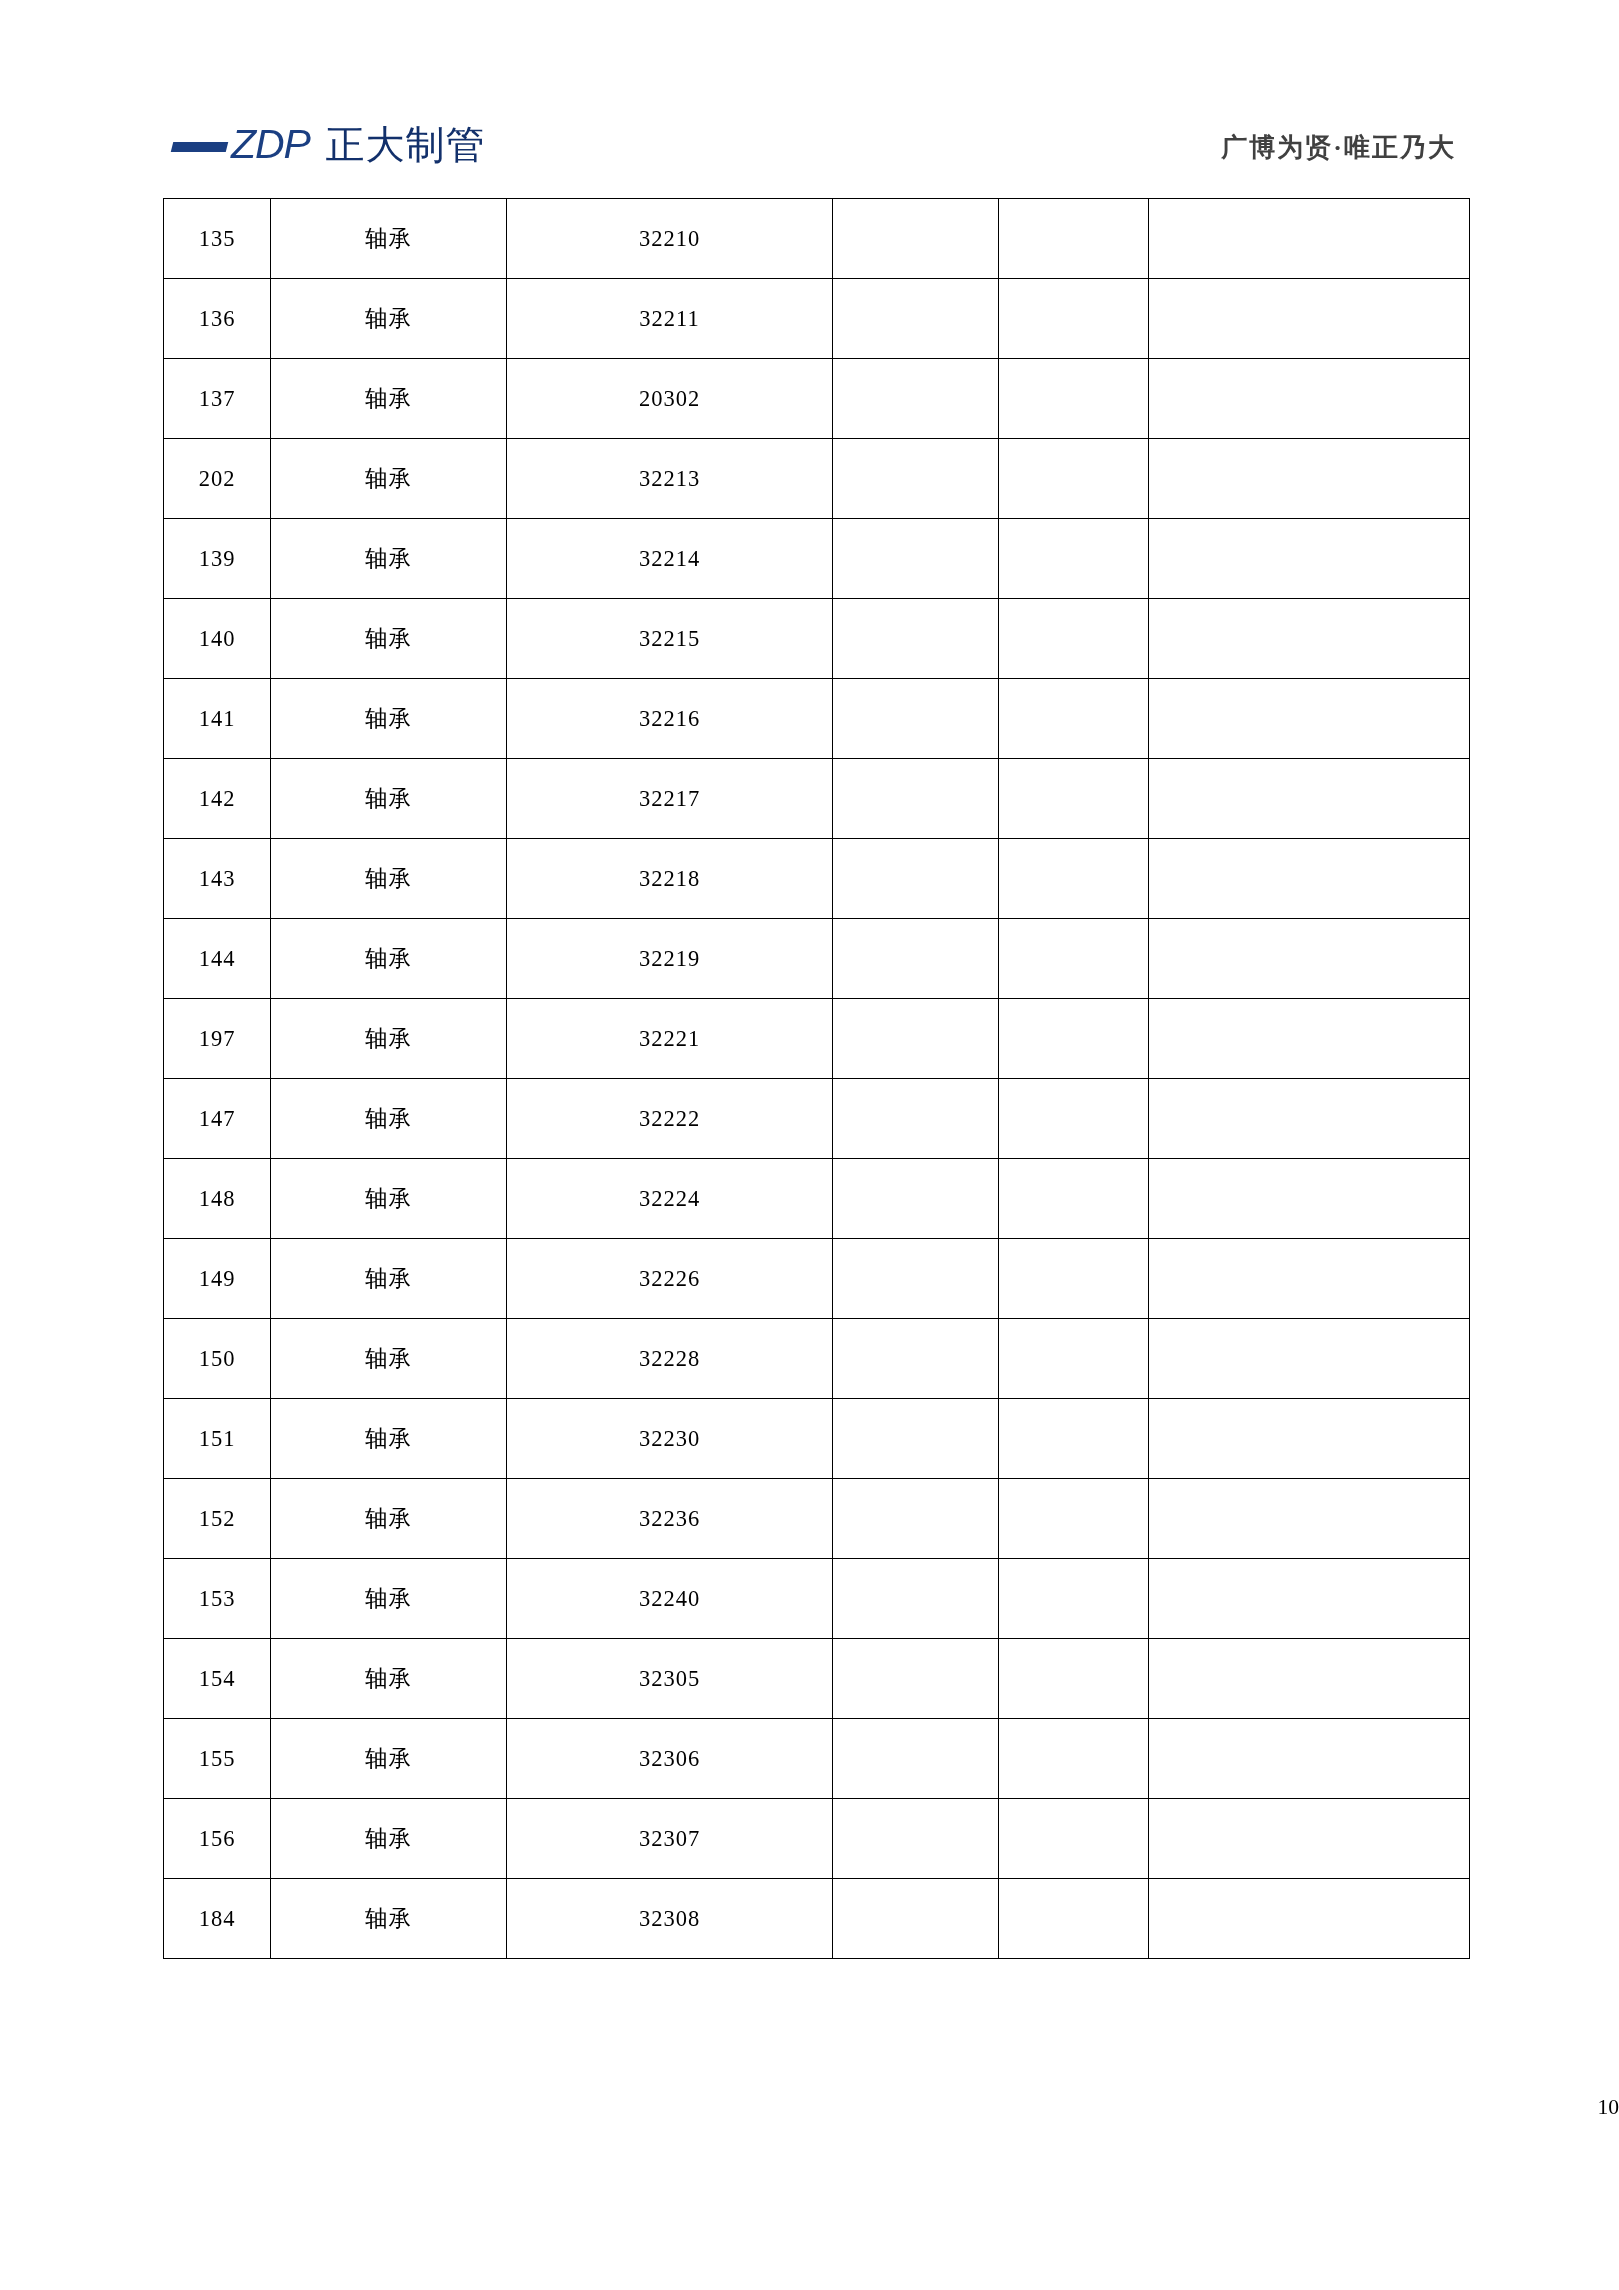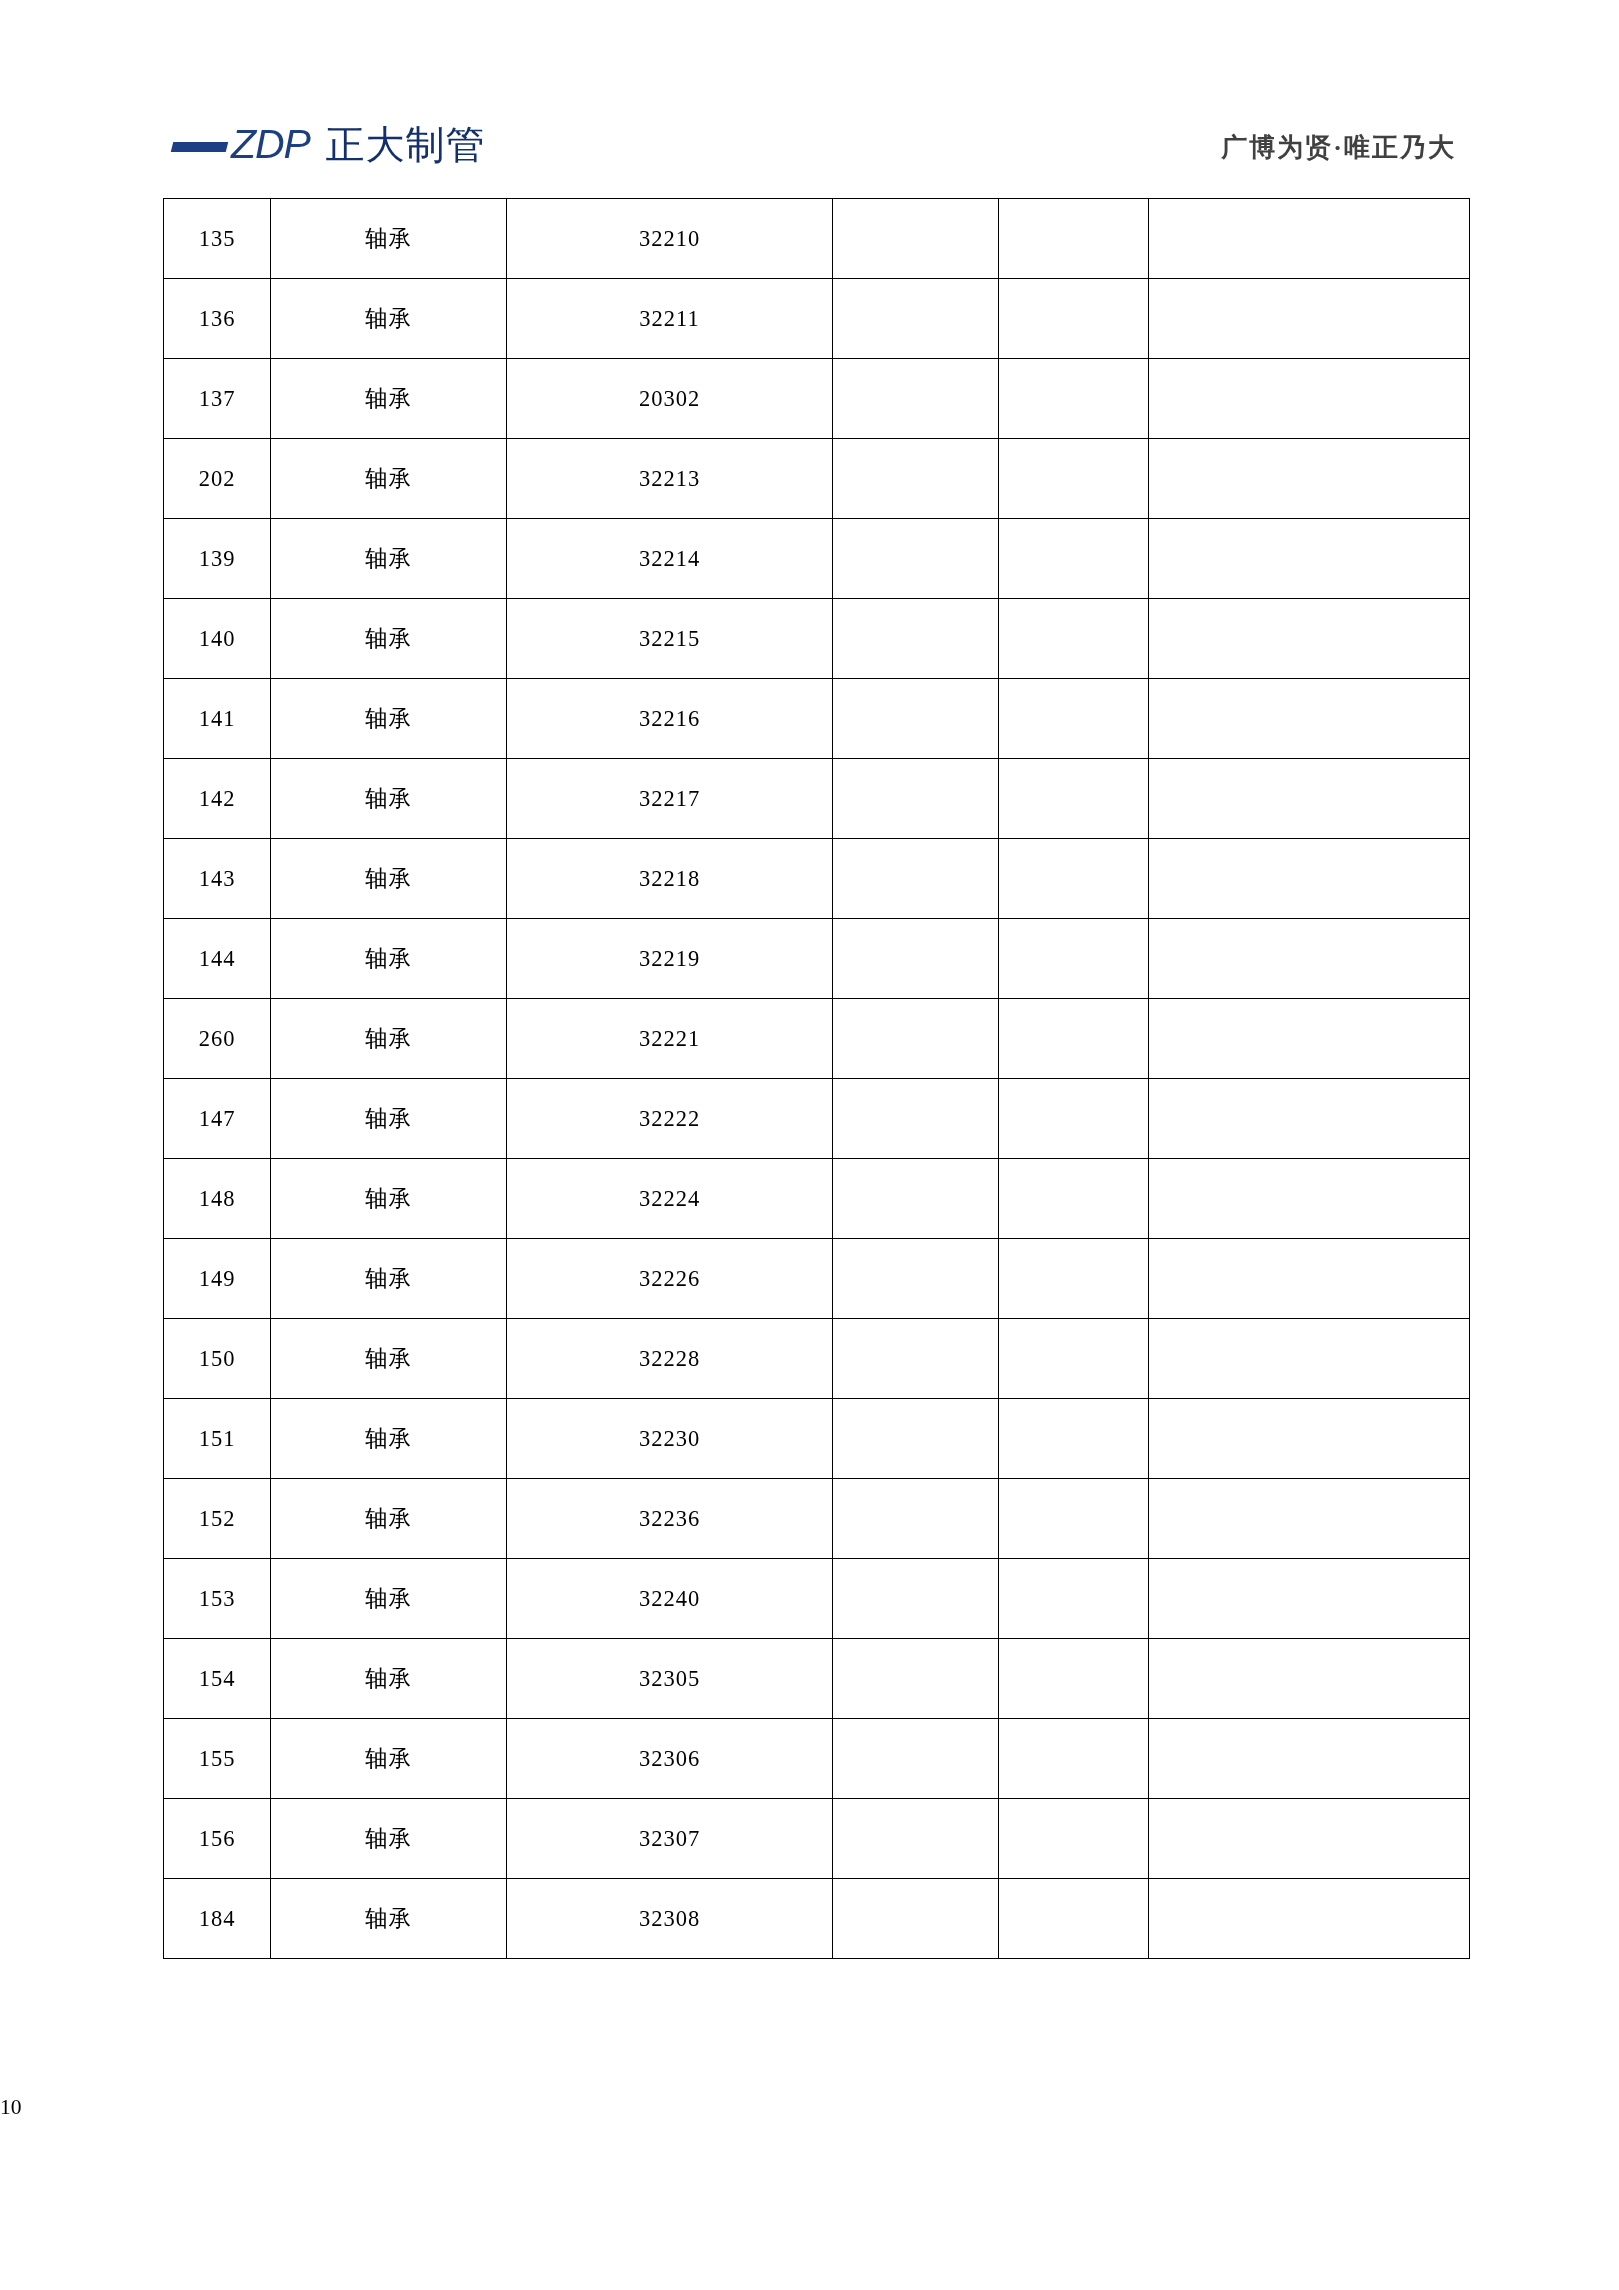--- a/index.html
+++ b/index.html
@@ -118,21 +118,21 @@
     font-size: 23.5px;
     letter-spacing: 1px;
   }
 
   
   .footer {
     position: absolute;
     left: 0;
     top: 2095px;
     width: 1619px;
-    text-align: left;
+    text-align: right;
   }
   .page-number {
     font-size: 21.6px;
     font-family: "Liberation Serif", "DejaVu Serif", serif;
     color: #000;
   }
 </style>
 </head>
 <body>
 
@@ -223,21 +223,21 @@
           </tr>
           <tr>
             <td class="c-index num">144</td>
             <td class="c-name cn">轴承</td>
             <td class="c-model num">32219</td>
             <td class="c-qty num"></td>
             <td class="c-unit num"></td>
             <td class="c-remark num"></td>
           </tr>
           <tr>
-            <td class="c-index num">260</td>
+            <td class="c-index num">197</td>
             <td class="c-name cn">轴承</td>
             <td class="c-model num">32221</td>
             <td class="c-qty num"></td>
             <td class="c-unit num"></td>
             <td class="c-remark num"></td>
           </tr>
           <tr>
             <td class="c-index num">147</td>
             <td class="c-name cn">轴承</td>
             <td class="c-model num">32222</td>

